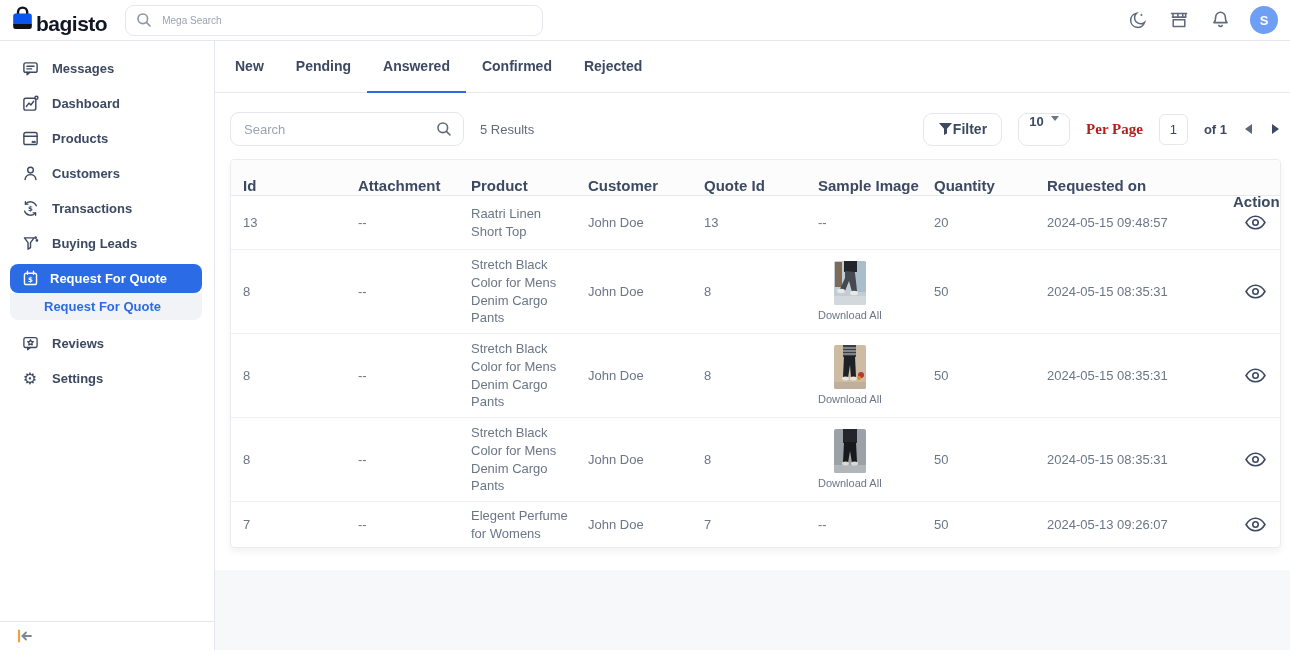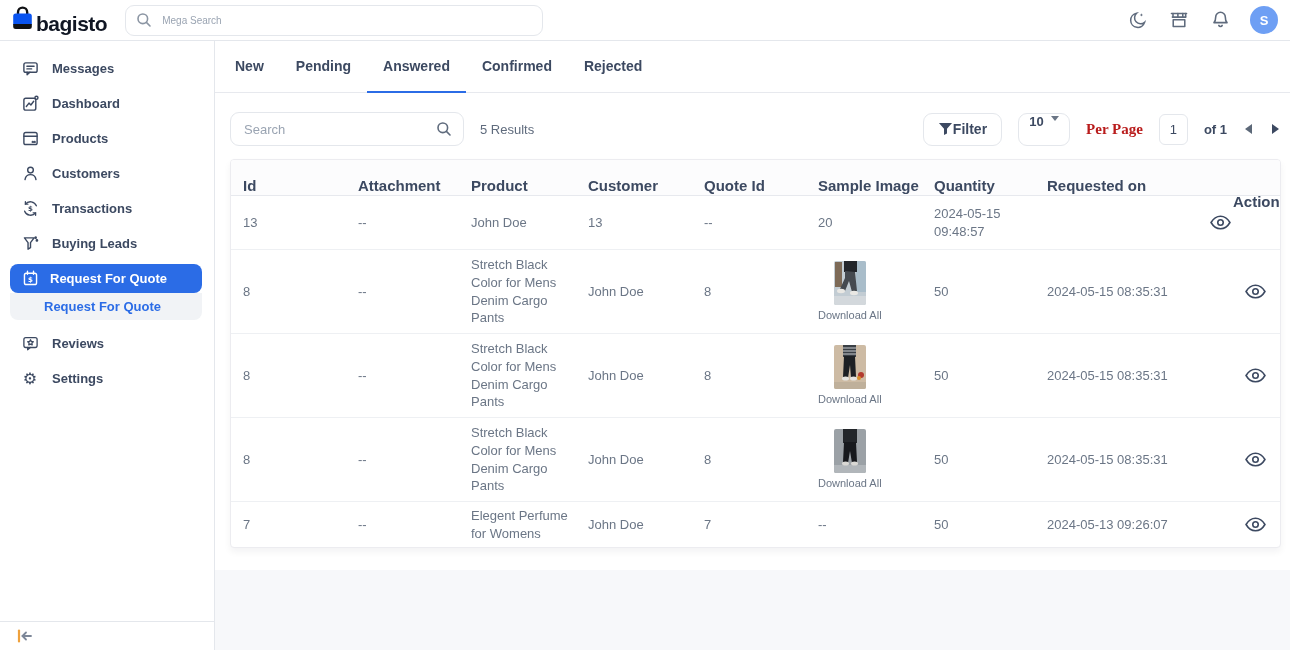--- a/index.html
+++ b/index.html
@@ -323,20 +323,21 @@
             <span class="cell">Quote Id</span>
             <span class="cell">Sample Image</span>
             <span class="cell">Quantity</span>
             <span class="cell">Requested on</span>
             <span class="cell c-actions" style="padding-right:0;margin-top:32px;">Actions</span>
           </div>
 
           <div class="trow r-sm">
             <span class="cell">13</span>
             <span class="cell">--</span>
+            <span class="cell">Raatri Linen Short Top</span>
             <span class="cell">John Doe</span>
             <span class="cell">13</span>
             <span class="cell">--</span>
             <span class="cell">20</span>
             <span class="cell">2024-05-15 09:48:57</span>
             <span class="c-actions">
               <button class="eye-btn">
                 <svg width="21" height="15" viewBox="0 0 20 14" fill="none" stroke="#3c4961" stroke-width="1.5">
                   <path d="M1 7C3.4 2.9 6.5 1 10 1s6.6 1.9 9 6c-2.4 4.1-5.5 6-9 6S3.4 11.1 1 7Z"></path>
                     <circle cx="10" cy="7" r="2.6"></circle>

